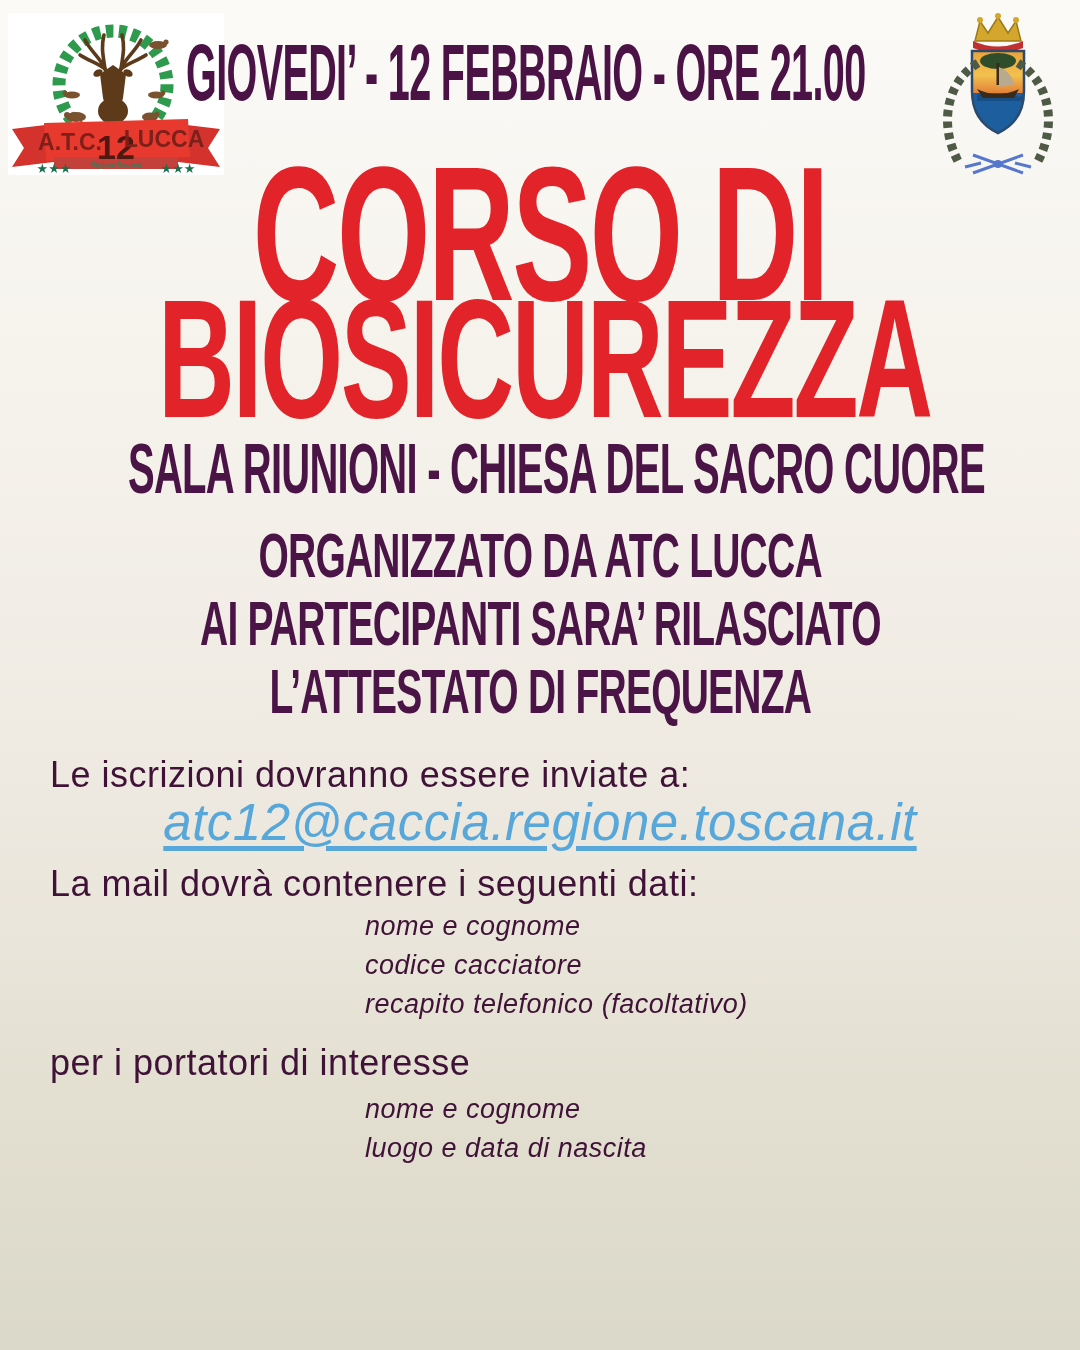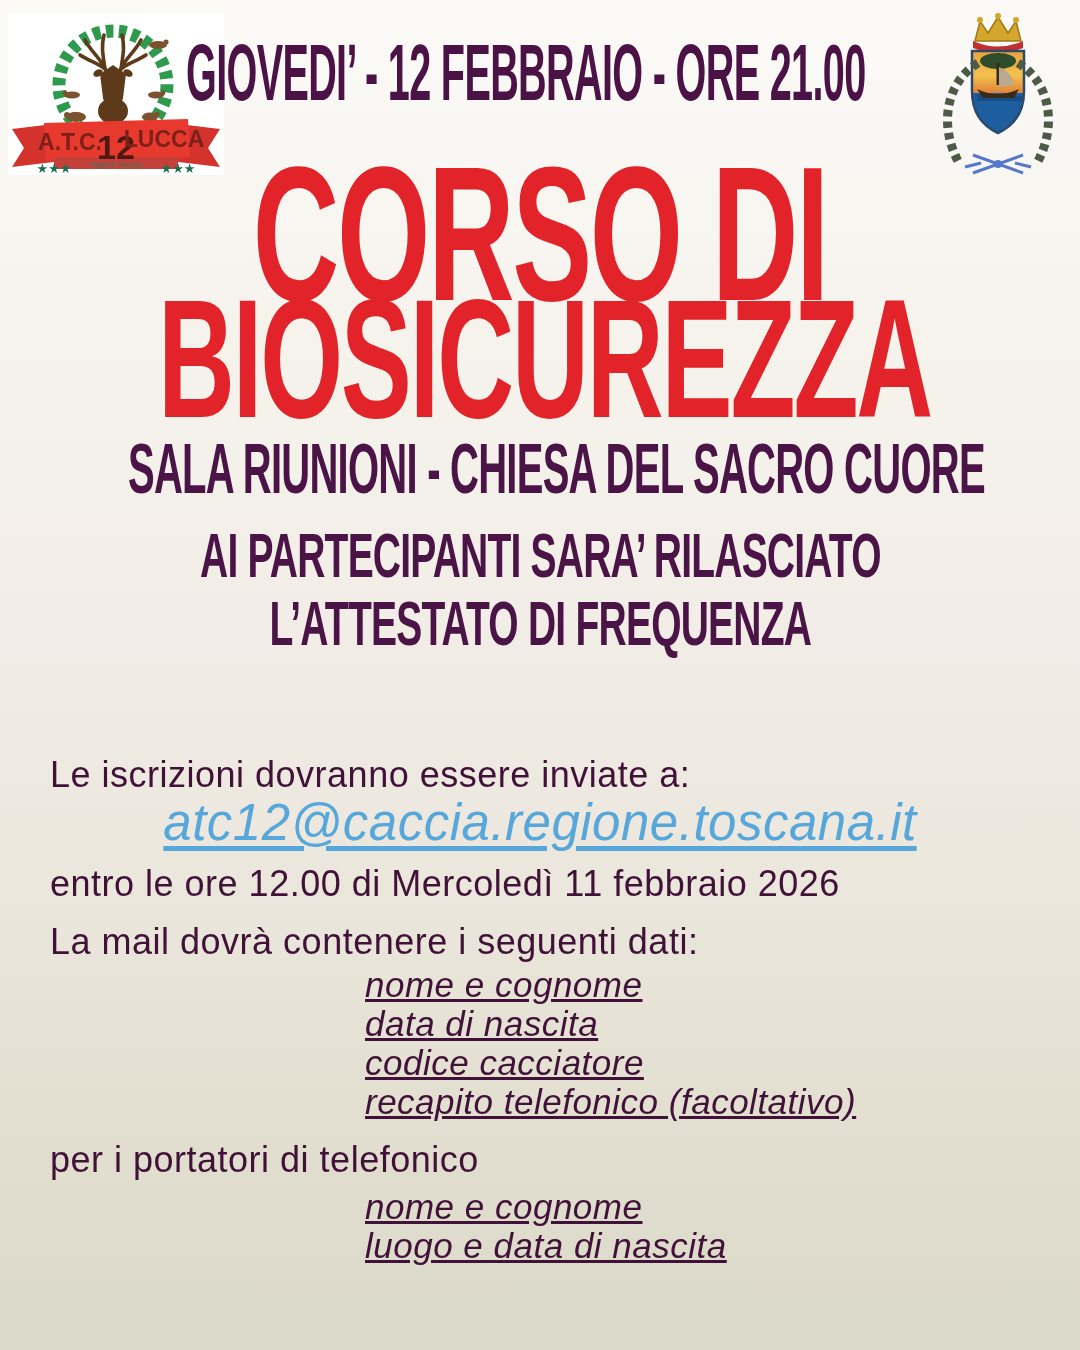--- a/index.html
+++ b/index.html
@@ -42,21 +42,21 @@
 
   
   .copy { position:absolute; left:50px; top:752px; width:980px; color:#401237; font-size:36px; letter-spacing:0.5px; }
   .copy p { margin:0; line-height:46px; }
   .copy .intro       { margin-bottom:2px; }
   .copy .email-row   { text-align:center; margin-bottom:10px; }
   .copy .email-row a { color:#57a7da; font-style:italic; font-size:51px; text-decoration:underline; text-underline-offset:6px; }
   .copy .deadline    { margin-bottom:12px; }
   .copy .require     { margin-bottom:0; }
   .copy .grp-label   { margin-bottom:4px; }
-  .copy ul { list-style:none; margin:0 0 0 315px; font-style:italic; font-size:35px;text-decoration:underline; }
+  .copy ul { list-style:none; margin:0 0 0 315px; font-style:italic; font-size:27px; }
   .copy ul li { line-height:39px; }
   .copy .grp2 { margin-top:16px; }
 </style>
 </head>
 <body>
 
 <div class="poster">
 
   <div class="atc-badge">
     <svg viewBox="0 0 216 162">
@@ -155,39 +155,38 @@
   </div>
   <div class="center title-l2">
     <span class="cond">BIOSICUREZZA</span>
   </div>
 
   <div class="center venue">
     <span class="cond">SALA RIUNIONI - CHIESA DEL SACRO CUORE</span>
   </div>
 
   <div class="org">
+    <div><span class="cond">ORGANIZZATO DA ATC LUCCA</span></div>
     <div><span class="cond">AI PARTECIPANTI SARA’ RILASCIATO</span></div>
     <div><span class="cond">L’ATTESTATO DI FREQUENZA</span></div>
   </div>
 
   <div class="copy">
     <p class="intro">Le iscrizioni dovranno essere inviate a:</p>
     <p class="email-row">
       <a>atc12@caccia.regione.toscana.it</a>
     </p>
-    <p class="deadline">entro le ore 12.00 di Mercoledì 11 febbraio 2026</p>
     <p class="require">La mail dovrà contenere i seguenti dati:</p>
 
     <ul>
       <li>nome e cognome</li>
-      <li>data di nascita</li>
       <li>codice cacciatore</li>
       <li>recapito telefonico (facoltativo)</li>
     </ul>
 
-    <p class="grp-label grp2">per i portatori di telefonico</p>
+    <p class="grp-label grp2">per i portatori di interesse</p>
     <ul>
       <li>nome e cognome</li>
       <li>luogo e data di nascita</li>
     </ul>
   </div>
 
 </div>
 
 </body></html>

